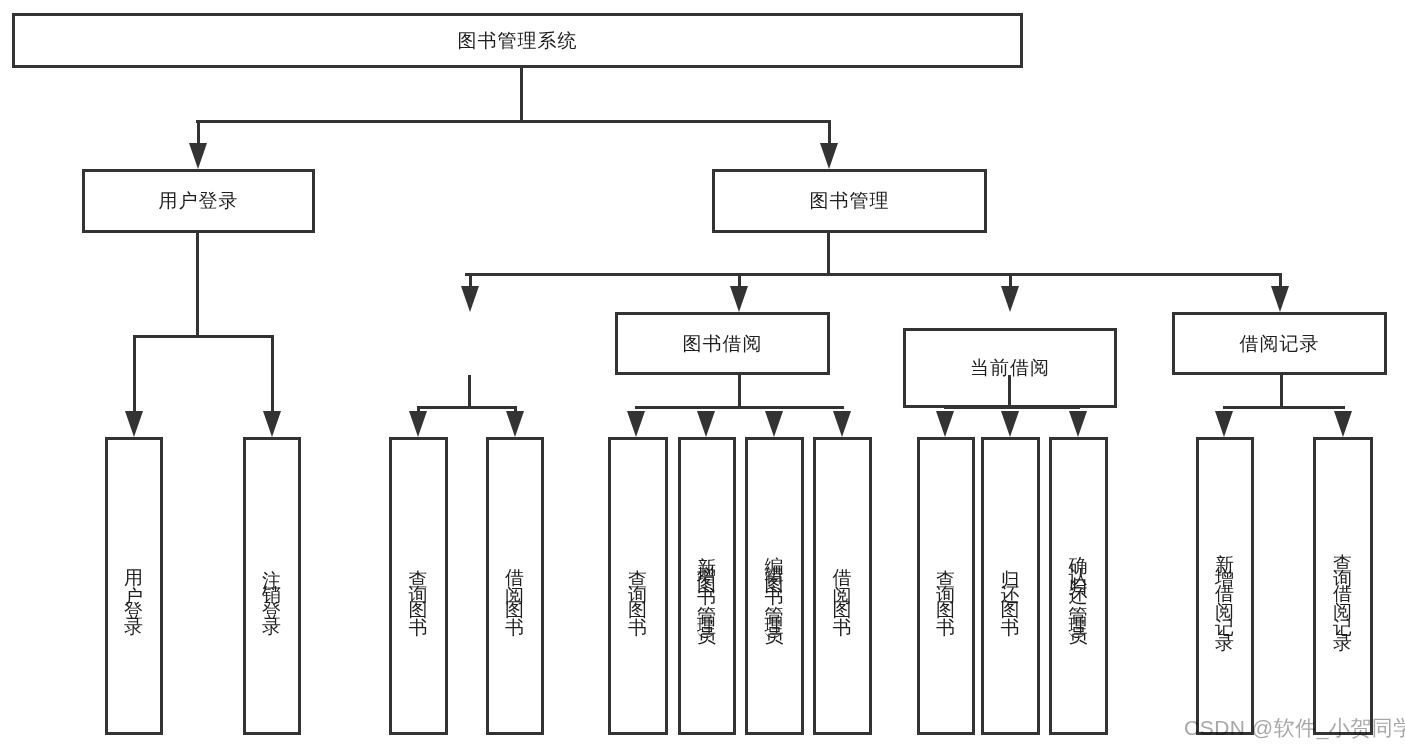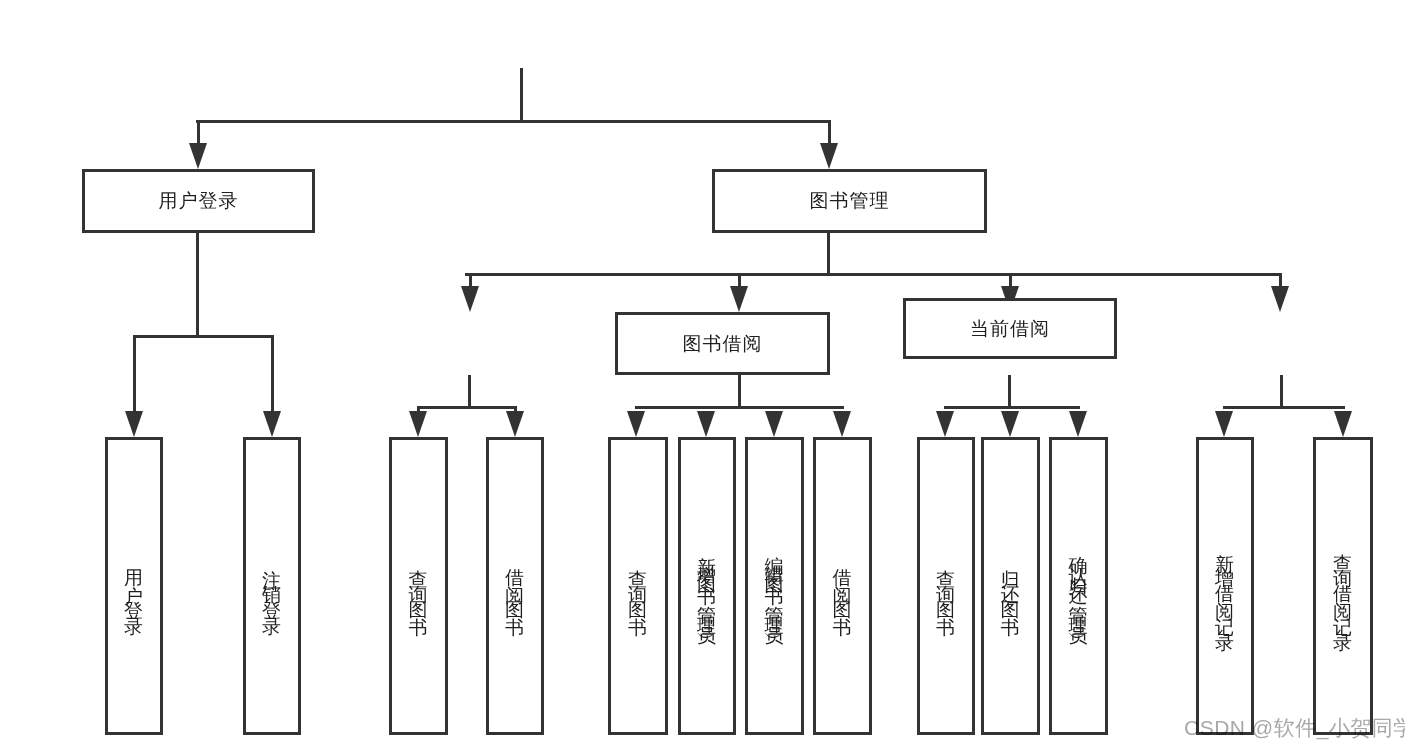--- a/index.html
+++ b/index.html
@@ -29,20 +29,23 @@
     position:absolute;left:1184px;top:714px;z-index:10;
     font-size:21px;color:#a8a8a8;letter-spacing:0.5px;white-space:nowrap;
     mix-blend-mode:multiply;
   }
 </style>
 </head>
 <body>
 
 <div id="canvas">
 
+  <div class="node h" style="left:12px;top:13px;width:1011px;height:55px">
+    <span>图书管理系统</span>
+  </div>
 
   <div class="vline" style="left:520px;top:68px;height:52px"></div>
   <div class="hline" style="left:196px;top:120px;width:635px"></div>
   <div class="vline" style="left:197px;top:120px;height:27px"></div>
   <div class="arrow" style="left:189px;top:143px"></div>
   <div class="vline" style="left:828px;top:120px;height:27px"></div>
   <div class="arrow" style="left:820px;top:143px"></div>
 
   <div class="node h" style="left:82px;top:169px;width:233px;height:64px">
     <span>用户登录</span>
@@ -65,22 +68,25 @@
   <div class="vline" style="left:738px;top:273px;height:16px"></div>
   <div class="arrow" style="left:730px;top:286px"></div>
   <div class="vline" style="left:1009px;top:273px;height:16px"></div>
   <div class="arrow" style="left:1001px;top:286px"></div>
   <div class="vline" style="left:1279px;top:273px;height:16px"></div>
   <div class="arrow" style="left:1271px;top:286px"></div>
 
   <div class="node h" style="left:615px;top:312px;width:215px;height:63px">
     <span>图书借阅</span>
   </div>
-  <div class="node h" style="left:903px;top:298px;width:214px;height:61px">
+  <div class="node h" style="left:903px;top:328px;width:214px;height:80px">
     <span>当前借阅</span>
+  </div>
+  <div class="node h" style="left:1172px;top:312px;width:215px;height:63px">
+    <span>借阅记录</span>
   </div>
 
   <div class="vline" style="left:468px;top:375px;height:34px"></div>
   <div class="hline" style="left:417px;top:406px;width:100px"></div>
   <div class="vline" style="left:417px;top:406px;height:9px"></div>
   <div class="arrow" style="left:409px;top:411px"></div>
   <div class="vline" style="left:514px;top:406px;height:9px"></div>
   <div class="arrow" style="left:506px;top:411px"></div>
 
   <div class="vline" style="left:738px;top:375px;height:34px"></div>

